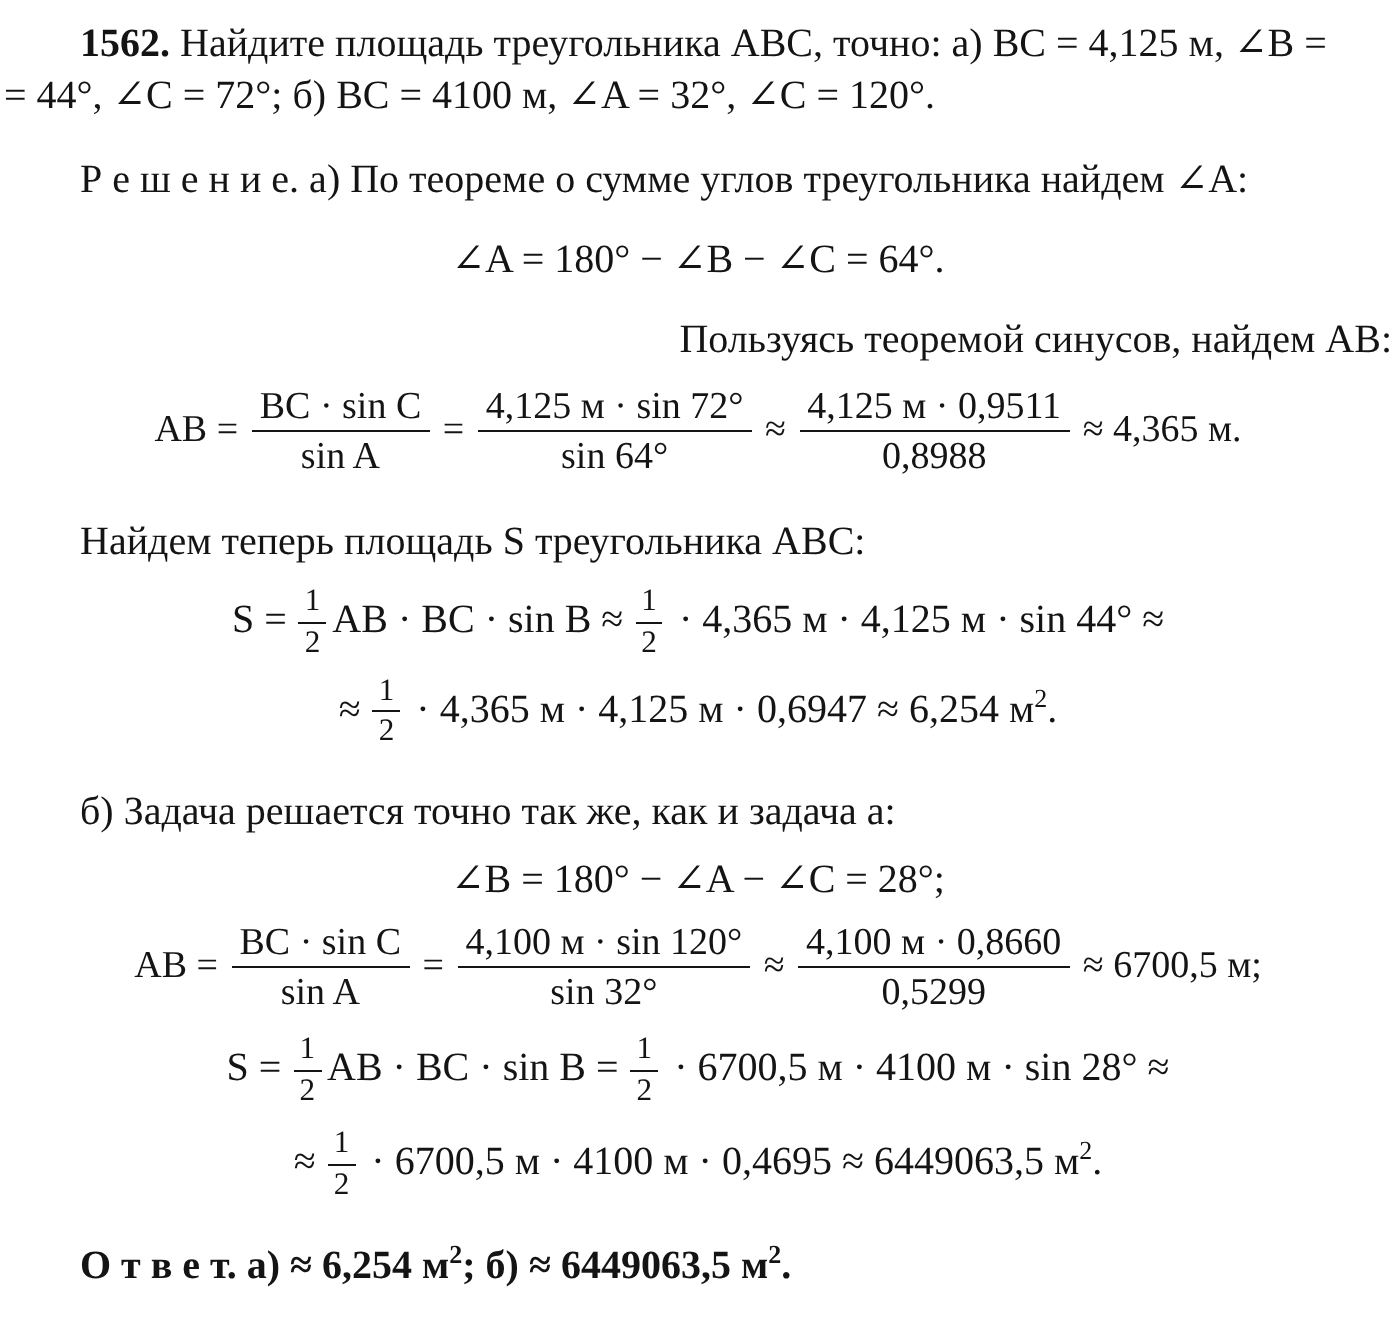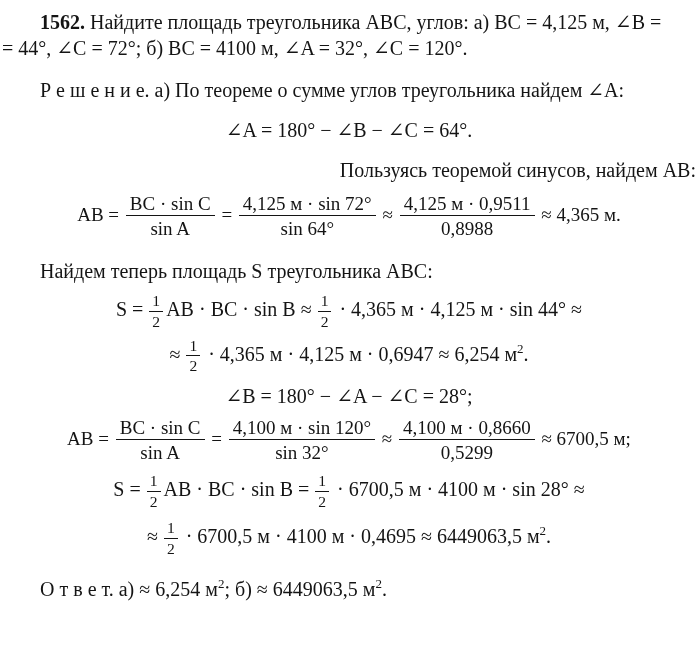--- a/index.html
+++ b/index.html
@@ -65,45 +65,46 @@
   .sines       { margin-top: 10px; text-align: right; }
   .f-ab-a      { margin-top: 10px; font-size: 19px; }
   .area-intro  { margin-top: 18px; }
   .f-sa1       { margin-top: 8px;  }
   .f-sa2       { margin-top: 6px;  }
   .part-b      { margin-top: 18px; }
   .f-angle-b   { margin-top: 8px;  }
   .f-ab-b      { margin-top: 8px;  font-size: 19px; }
   .f-sb1       { margin-top: 8px;  }
   .f-sb2       { margin-top: 8px;  }
-  .answer-line { margin-top: 18px; }
+  .answer-line { margin-top: 18px; font-weight: bold; }
 </style>
 </head>
 <body style="background: rgb(255, 255, 255); color: rgb(20, 20, 20);">
 
 <div class="page">
 
-  <div class="line indent"><span class="b">1562.</span><span> Найдите площадь треугольника </span><span class="mi">ABC</span><span>, углов: а) </span><span class="mi">BC</span><span> = 4,125 м, ∠</span><span class="mi">B</span><span> =</span></div>
+  <div class="line indent"><span class="b">1562.</span><span> Найдите площадь треугольника </span><span class="mi">ABC</span><span>, точно: а) </span><span class="mi">BC</span><span> = 4,125 м, ∠</span><span class="mi">B</span><span> =</span></div>
 
   <div class="line"><span>= 44°, ∠</span><span class="mi">C</span><span> = 72°; б) </span><span class="mi">BC</span><span> = 4100 м, ∠</span><span class="mi">A</span><span> = 32°, ∠</span><span class="mi">C</span><span> = 120°.</span></div>
 
   <div class="line indent sol-intro"><span>Р е ш е н и е.  а) По теореме о сумме углов треугольника найдем ∠</span><span class="mi">A</span><span>:</span></div>
 
   <div class="formula f-angle-a"><span>∠</span><span class="mi">A</span><span> = 180° − ∠</span><span class="mi">B</span><span> − ∠</span><span class="mi">C</span><span> = 64°.</span></div>
 
   <div class="line indent sines"><span>Пользуясь теоремой синусов, найдем </span><span class="mi">AB</span><span>:</span></div>
 
   <div class="formula f-ab-a"><span class="mi">AB</span><span> = </span><span class="frac"><span class="num"><span class="mi">BC</span><span> · sin </span><span class="mi">C</span></span><span class="den"><span>sin </span><span class="mi">A</span></span></span><span> = </span><span class="frac"><span class="num">4,125 м · sin 72°</span><span class="den">sin 64°</span></span><span> ≈ </span><span class="frac"><span class="num">4,125 м · 0,9511</span><span class="den">0,8988</span></span><span> ≈ </span><span>4,365 м.</span></div>
 
   <div class="line indent area-intro"><span>Найдем теперь площадь </span><span class="mi">S</span><span> треугольника </span><span class="mi">ABC</span><span>:</span></div>
 
   <div class="formula f-sa1"><span class="mi">S</span><span> = </span><span class="frac half"><span class="num">1</span><span class="den">2</span></span><span class="mi">AB</span><span> · </span><span class="mi">BC</span><span> · sin </span><span class="mi">B</span><span> ≈ </span><span class="frac half"><span class="num">1</span><span class="den">2</span></span><span> · 4,365 м · 4,125 м · sin 44° ≈</span></div>
 
   <div class="formula f-sa2"><span>≈ </span><span class="frac half"><span class="num">1</span><span class="den">2</span></span><span> · 4,365 м · 4,125 м · 0,6947 ≈ 6,254 м</span><span class="sup">2</span><span>.</span></div>
 
+  <div class="line indent part-b"><span>б) Задача решается точно так же, как и задача а:</span></div>
 
   <div class="formula f-angle-b"><span>∠</span><span class="mi">B</span><span> = 180° − ∠</span><span class="mi">A</span><span> − ∠</span><span class="mi">C</span><span> = 28°;</span></div>
 
   <div class="formula f-ab-b"><span class="mi">AB</span><span> = </span><span class="frac"><span class="num"><span class="mi">BC</span><span> · sin </span><span class="mi">C</span></span><span class="den"><span>sin </span><span class="mi">A</span></span></span><span> = </span><span class="frac"><span class="num">4,100 м · sin 120°</span><span class="den">sin 32°</span></span><span> ≈ </span><span class="frac"><span class="num">4,100 м · 0,8660</span><span class="den">0,5299</span></span><span> ≈ </span><span>6700,5 м;</span></div>
 
   <div class="formula f-sb1"><span class="mi">S</span><span> = </span><span class="frac half"><span class="num">1</span><span class="den">2</span></span><span class="mi">AB</span><span> · </span><span class="mi">BC</span><span> · sin </span><span class="mi">B</span><span> = </span><span class="frac half"><span class="num">1</span><span class="den">2</span></span><span> · 6700,5 м · 4100 м · sin 28° ≈</span></div>
 
   <div class="formula f-sb2"><span>≈ </span><span class="frac half"><span class="num">1</span><span class="den">2</span></span><span> · 6700,5 м · 4100 м · 0,4695 ≈ 6449063,5 м</span><span class="sup">2</span><span>.</span></div>
 
   <div class="line indent answer-line"><span>О т в е т.  а) ≈ 6,254 м</span><span class="sup">2</span><span>; б) ≈ 6449063,5 м</span><span class="sup">2</span><span>.</span></div>

